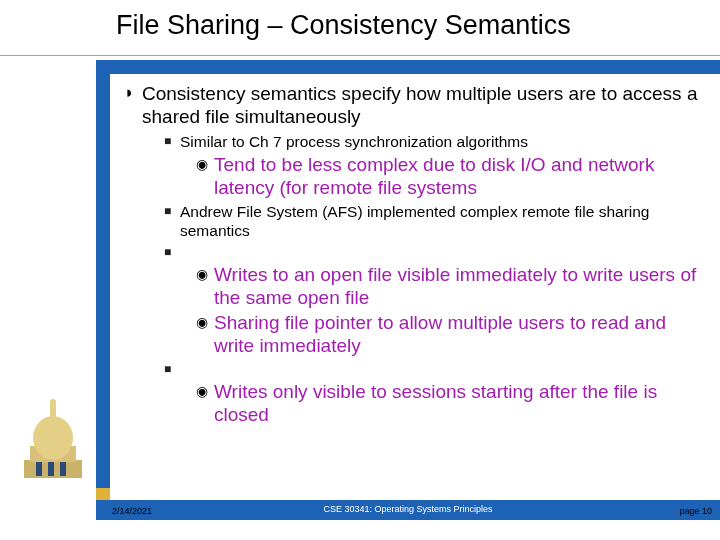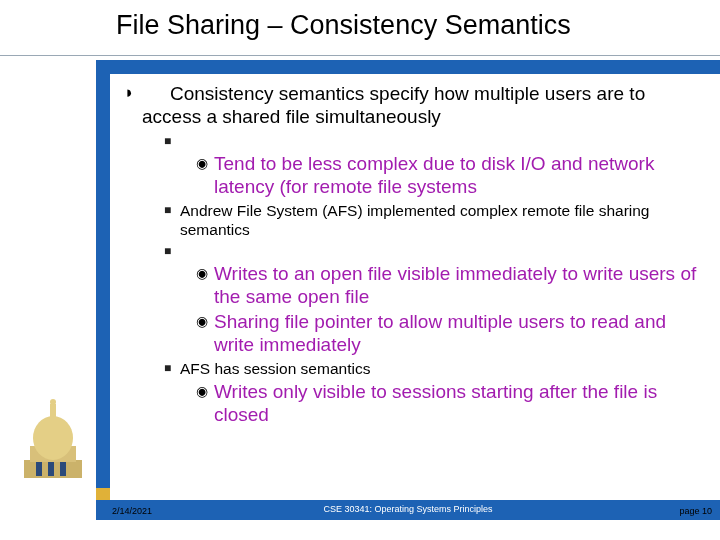--- a/index.html
+++ b/index.html
@@ -13,21 +13,21 @@
   
   .blue-vert { position: absolute; left: 96px; top: 60px; width: 14px; height: 440px; background: #1d62b4; }
   .blue-horiz { position: absolute; left: 96px; top: 60px; width: 624px; height: 14px; background: #1d62b4; }
   .thin-line-top { position: absolute; left: 0; top: 55px; width: 720px; height: 1px; background: #9aa8b5; }
 
   
   .content { position: absolute; left: 124px; top: 82px; width: 580px; }
   .lvl1 { display: flex; margin-bottom: 4px; }
   .lvl1 .bullet { flex: 0 0 18px; font-size: 17px; line-height: 22px; color: #000; }
   .lvl1 .text { font-size: 19px; line-height: 23px; color: #000; }
-  .lvl1 .text .lead { font-weight: 400; margin-left: 28px; }
+  .lvl1 .text .lead { font-weight: 400; }
 
   .lvl2 { display: flex; margin-left: 40px; margin-top: 3px; margin-bottom: 1px; }
   .lvl2 .bullet { flex: 0 0 16px; font-size: 12px; line-height: 18px; color: #222; }
   .lvl2 .text { font-size: 15.5px; line-height: 19px; color: #000; }
 
   .lvl3 { display: flex; margin-left: 72px; margin-top: 2px; margin-bottom: 2px; }
   .lvl3 .bullet { flex: 0 0 18px; font-size: 14px; line-height: 22px; color: #000; }
   .lvl3 .text { font-size: 19px; line-height: 23px; color: #a21caf; }
 
   
@@ -62,20 +62,21 @@
 
     <div class="lvl1">
       <div class="bullet">◗</div>
       <div class="text">
         <span class="lead">Consistency semantics</span><span> specify how multiple users are to access a shared file simultaneously</span>
       </div>
     </div>
 
     <div class="lvl2">
       <div class="bullet">■</div>
+      <div class="text">Similar to Ch 7 process synchronization algorithms</div>
     </div>
 
     <div class="lvl3">
       <div class="bullet">◉</div>
       <div class="text">Tend to be less complex due to disk I/O and network latency (for remote file systems</div>
     </div>
 
     <div class="lvl2">
       <div class="bullet">■</div>
       <div class="text">Andrew File System (AFS) implemented complex remote file sharing semantics</div>
@@ -90,21 +91,20 @@
       <div class="text">Writes to an open file visible immediately to write users of the same open file</div>
     </div>
 
     <div class="lvl3">
       <div class="bullet">◉</div>
       <div class="text">Sharing file pointer to allow multiple users to read and write immediately</div>
     </div>
 
     <div class="lvl2">
       <div class="bullet">■</div>
-      <div class="text">AFS has session semantics</div>
     </div>
 
     <div class="lvl3">
       <div class="bullet">◉</div>
       <div class="text">Writes only visible to sessions starting after the file is closed</div>
     </div>
 
   </div>
 
   <div class="dome">

